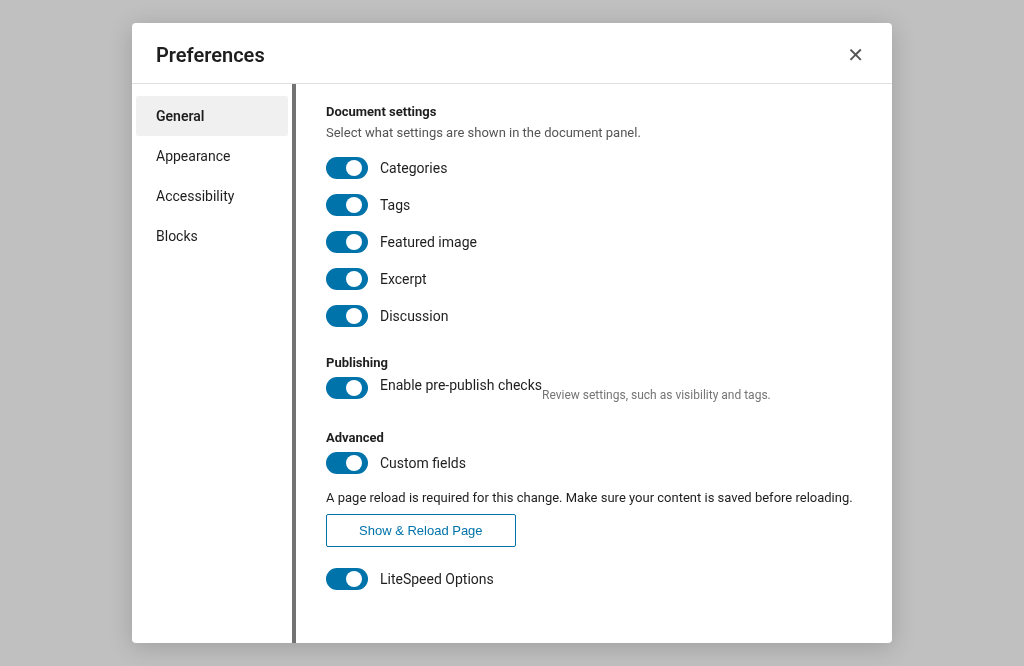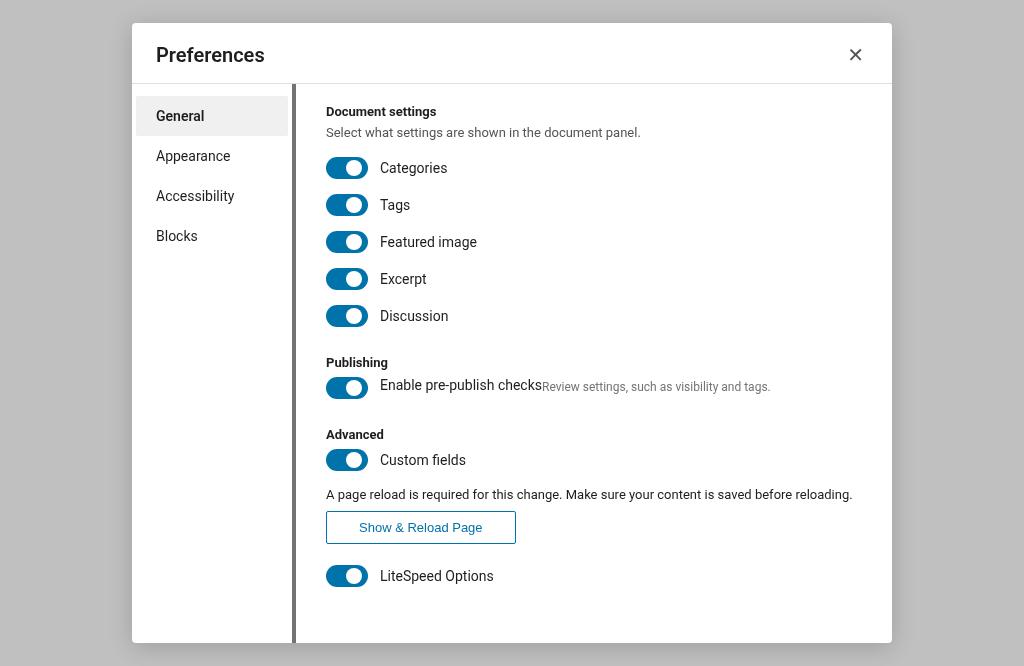--- a/index.html
+++ b/index.html
@@ -139,21 +139,21 @@
 
     .toggle-label {
       font-size: 14px;
       color: #1e1e1e;
       line-height: 1.4;
     }
 
     .toggle-desc {
       font-size: 12px;
       color: #757575;
-      margin-top: 4px;
+      margin-top: 12px;
     }
 
     
     .toggle {
       position: relative;
       display: inline-block;
       width: 42px;
       height: 22px;
       flex-shrink: 0;
       margin-top: 1px;

